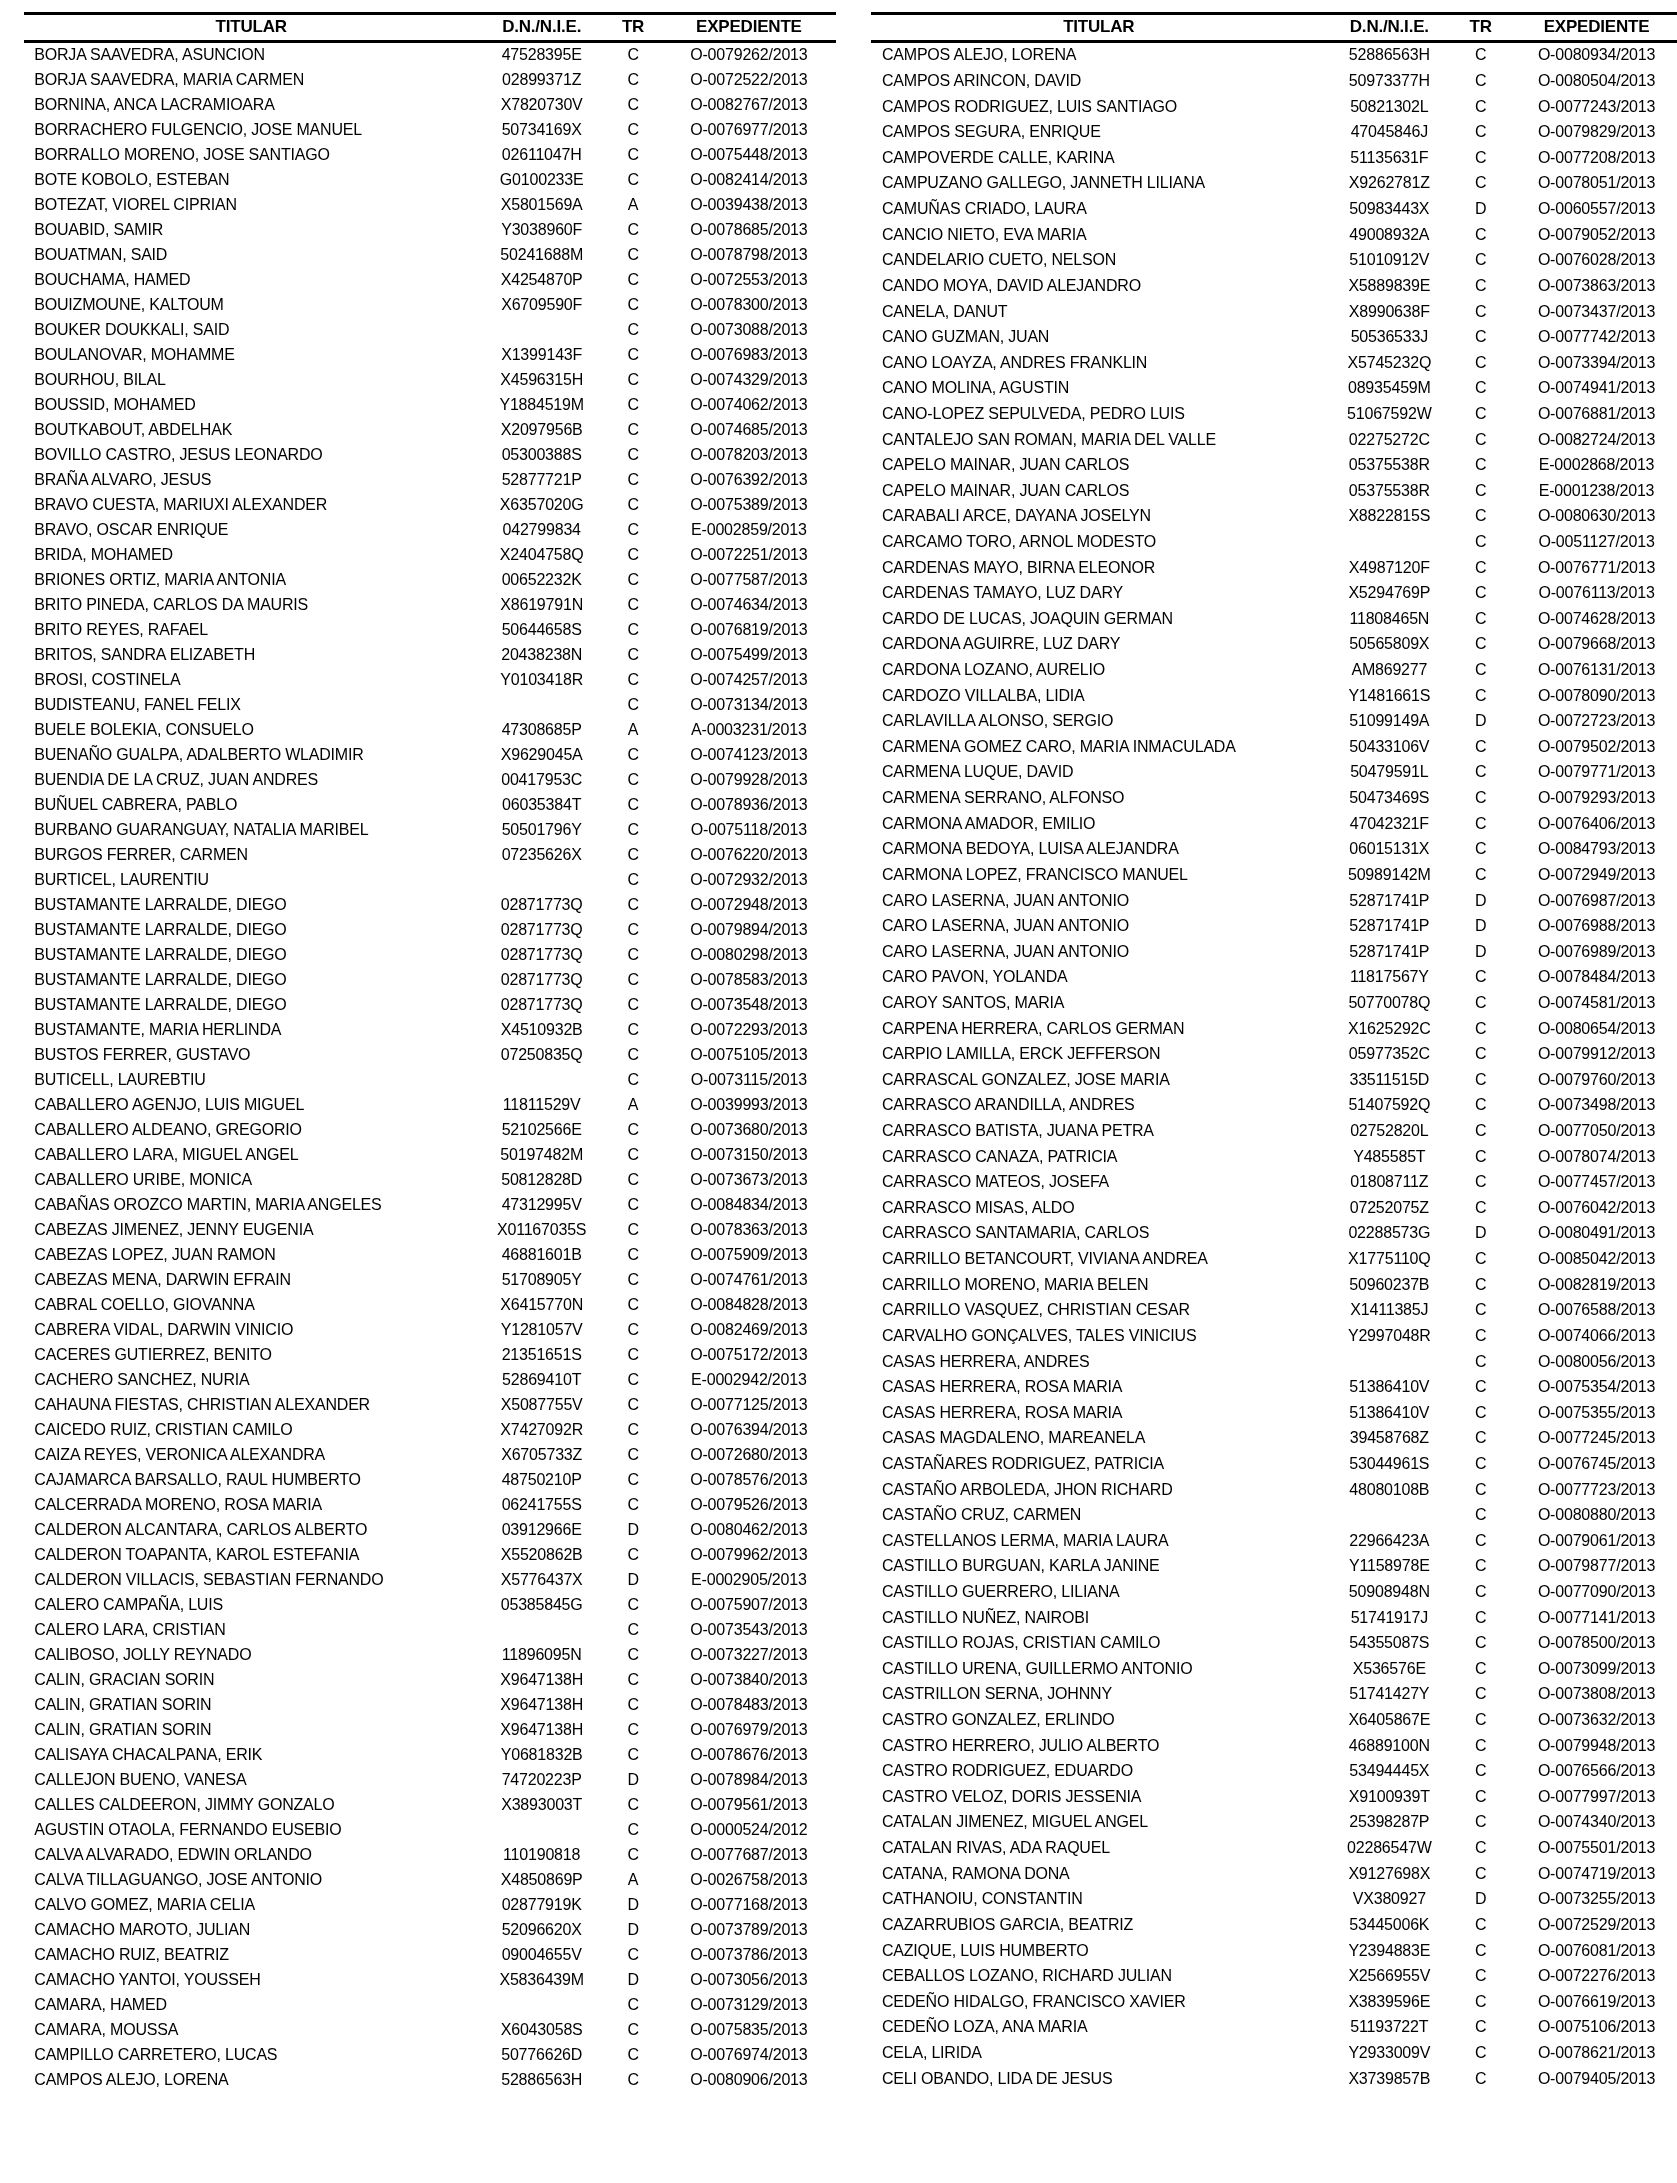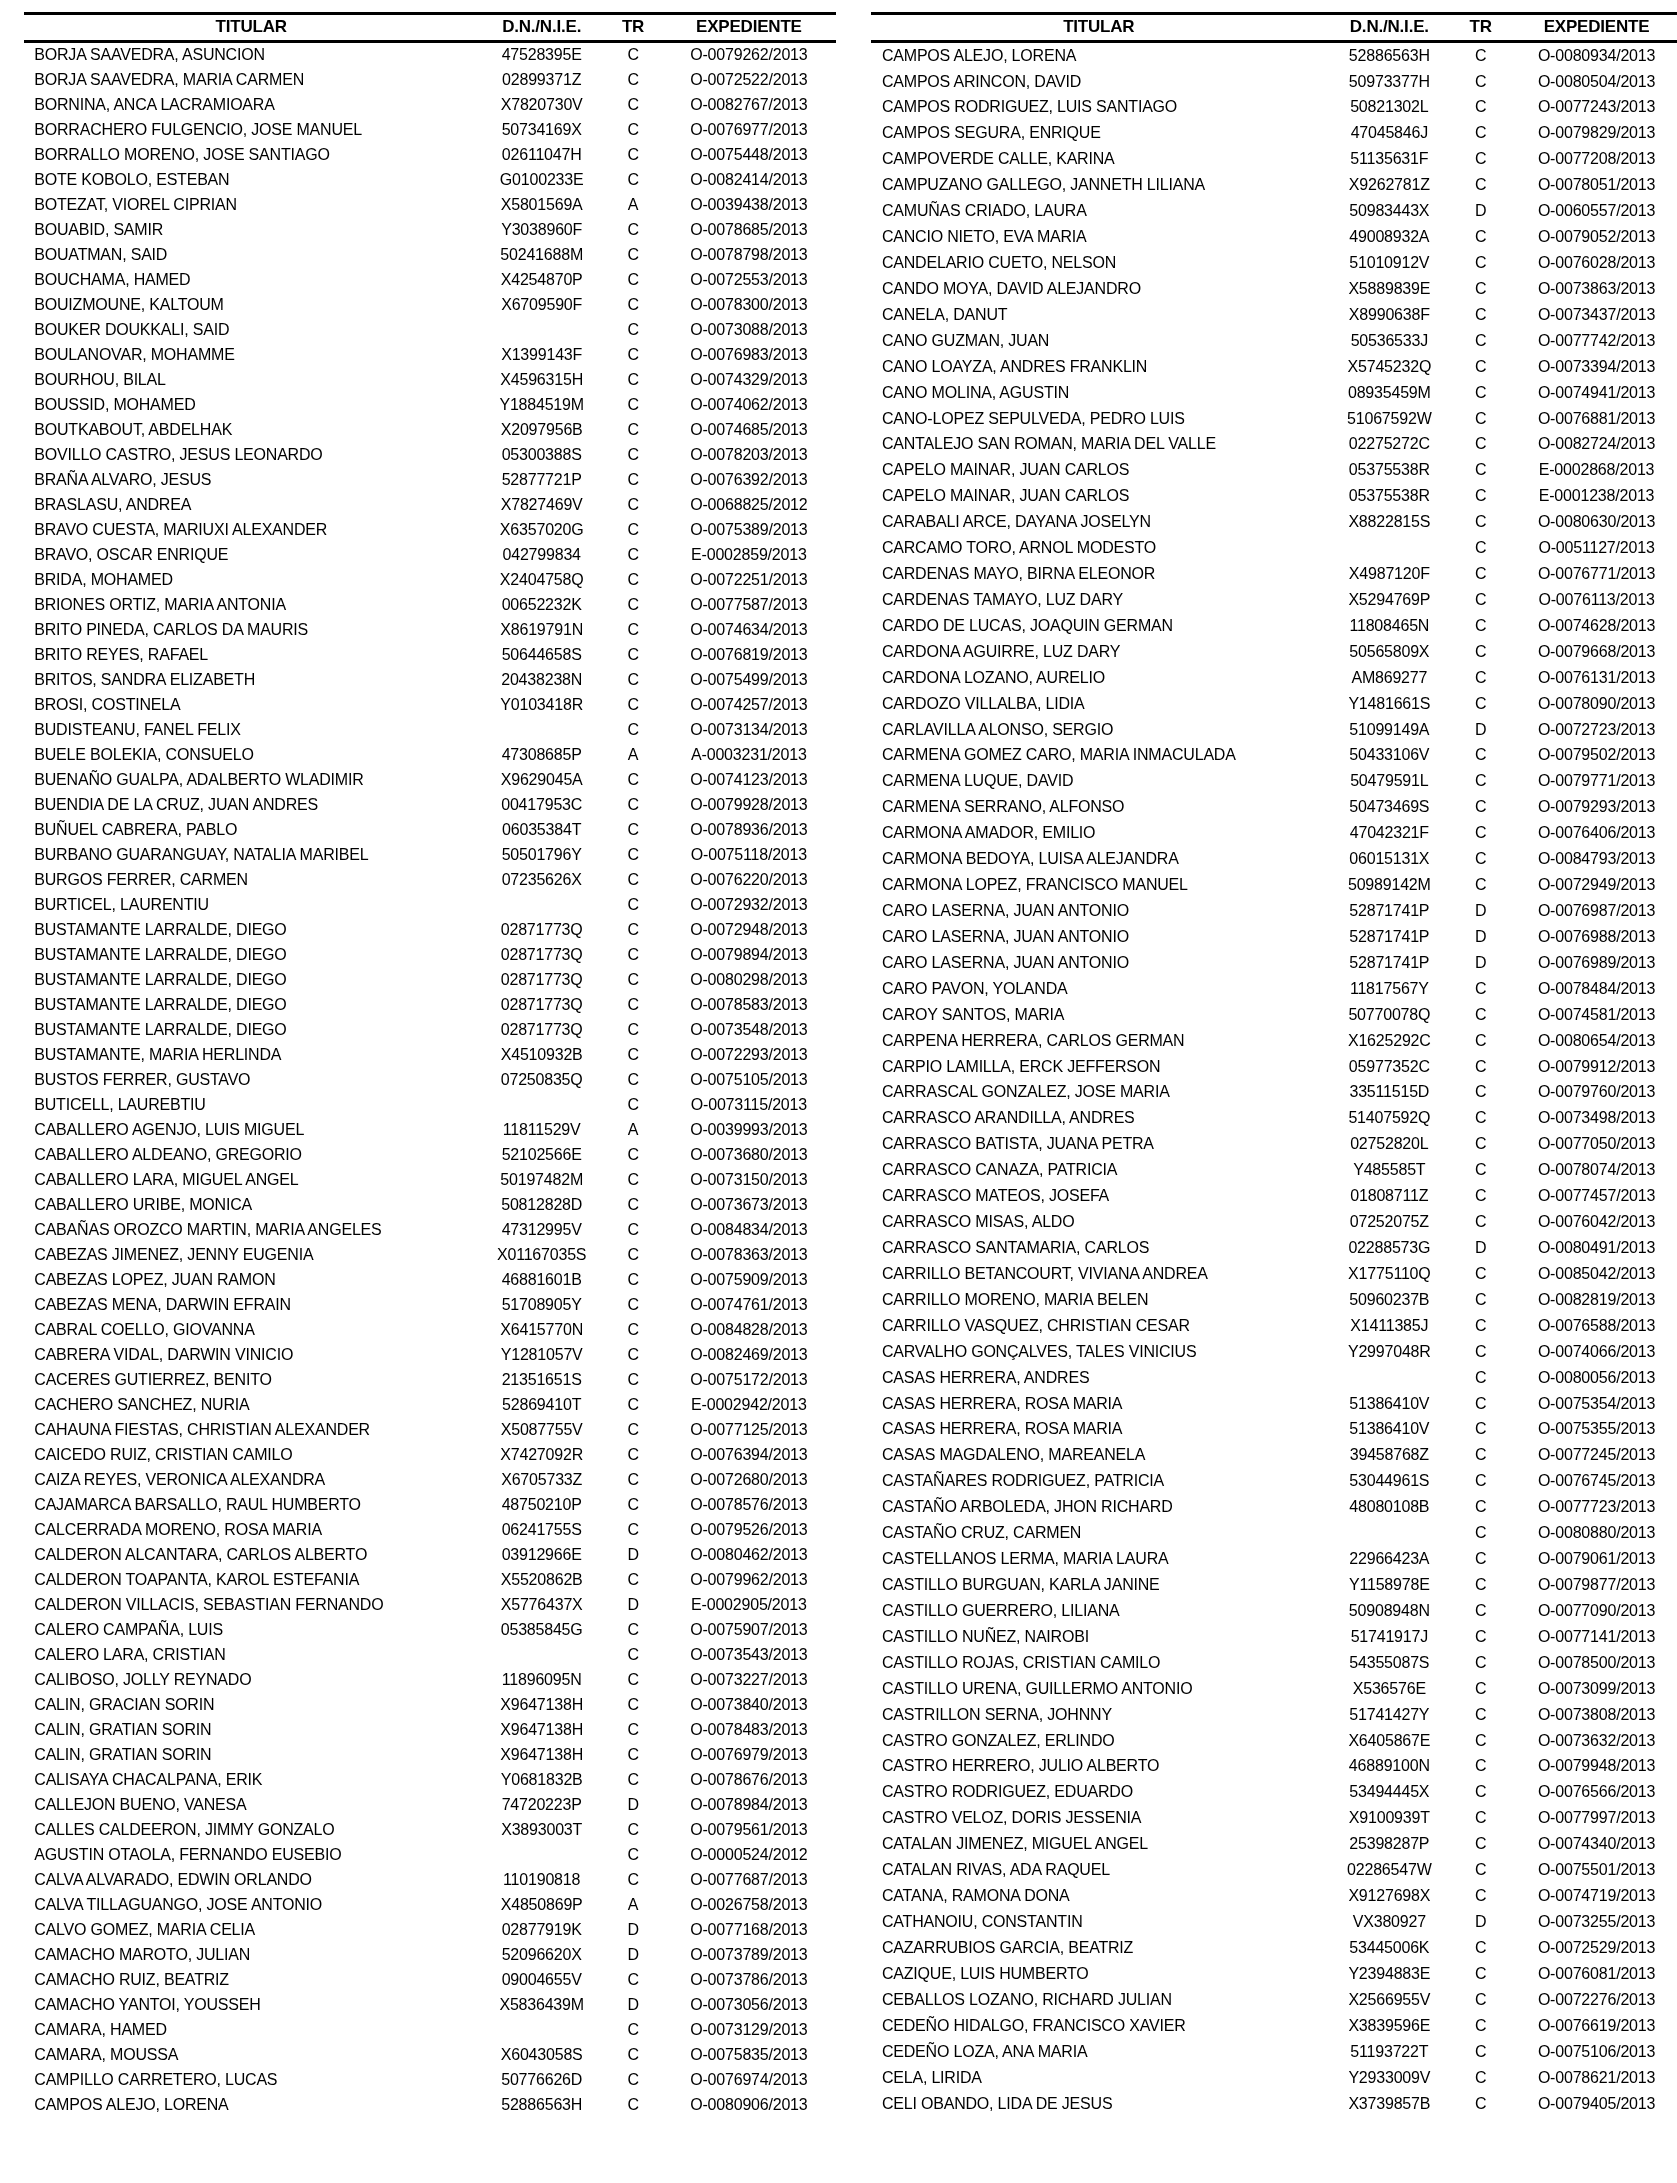--- a/index.html
+++ b/index.html
@@ -179,26 +179,20 @@
           <td class="c2">C</td>
           <td class="c3">O-0078203/2013</td>
         </tr>
         <tr>
           <td class="c0">BRAÑA ALVARO, JESUS</td>
           <td class="c1">52877721P</td>
           <td class="c2">C</td>
           <td class="c3">O-0076392/2013</td>
         </tr>
         <tr>
-          <td class="c0">BRASLASU, ANDREA</td>
-          <td class="c1">X7827469V</td>
-          <td class="c2">C</td>
-          <td class="c3">O-0068825/2012</td>
-        </tr>
-        <tr>
           <td class="c0">BRAVO CUESTA, MARIUXI ALEXANDER</td>
           <td class="c1">X6357020G</td>
           <td class="c2">C</td>
           <td class="c3">O-0075389/2013</td>
         </tr>
         <tr>
           <td class="c0">BRAVO, OSCAR ENRIQUE</td>
           <td class="c1">042799834</td>
           <td class="c2">C</td>
           <td class="c3">E-0002859/2013</td>

